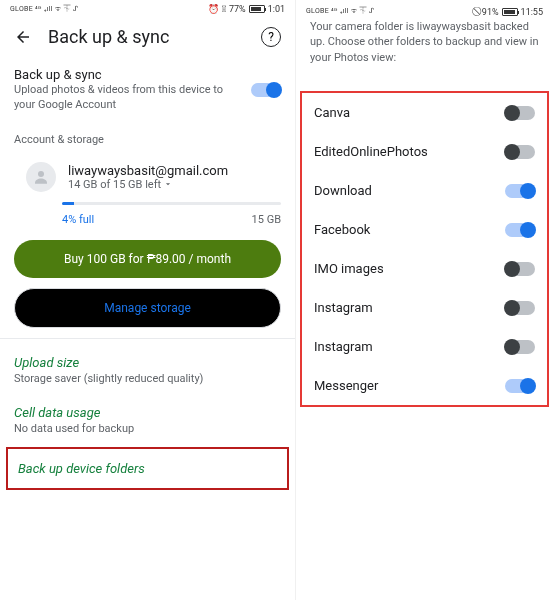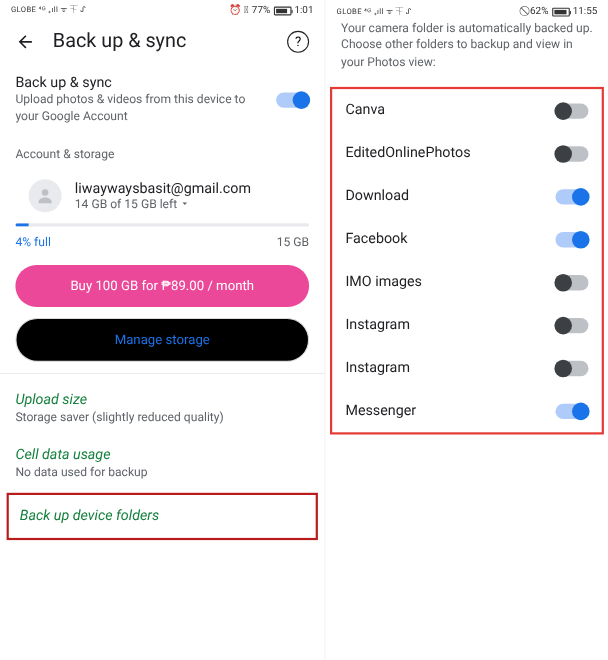--- a/index.html
+++ b/index.html
@@ -39,47 +39,47 @@
 
   
   .account-row { display: flex; align-items: center; gap: 12px; padding: 8px 26px 10px; }
   .avatar { width: 30px; height: 30px; border-radius: 50%; background: #e8eaed; display: flex; align-items: center; justify-content: center; }
   .avatar svg { width: 18px; height: 18px; fill: #bdc1c6; }
   .acct-text .email { font-size: 13px; color: #202124; }
   .acct-text .storage { font-size: 11px; color: #5f6368; display: flex; align-items: center; gap: 2px; }
   .chev { width: 10px; height: 10px; }
 
   
-  .progress-wrap { padding: 0 14px; }
+  .progress-wrap { padding: 0 14px; margin-left: 48px; }
   .progress { height: 3px; background: #e8eaed; border-radius: 2px; overflow: hidden; }
   .progress-fill { height: 100%; background: #1a73e8; width: 4%; min-width: 12px; }
   .progress-labels { display: flex; justify-content: space-between; font-size: 11px; padding: 8px 0 14px; }
   .pct { color: #1a73e8; }
   .total { color: #5f6368; }
 
   
   .btn { display: block; width: calc(100% - 28px); margin: 0 14px 10px; padding: 12px 0; text-align: center; border-radius: 22px; font-size: 12px; }
-  .btn-primary { background: #ec4899; color: #fff; border: none; }
+  .btn-primary { background: #4d7c0f; color: #fff; border: none; }
   .btn-secondary { background: #000000; color: #1a73e8; border: 1px solid #dadce0; }
 
   .divider { height: 1px; background: #e8eaed; margin: 6px 0; }
 
   .setting-item { padding: 10px 14px; }
   .setting-title { font-size: 13px; color: #15803d; font-style: italic; }
   .setting-sub { font-size: 11px; color: #5f6368; margin-top: 2px; }
 
   .highlight-box { border: 2px solid #b91c1c; margin: 2px 6px 0; }
   .highlight-box .setting-item { padding: 12px 10px; }
 
   
   .right .status { padding-top: 6px; }
   .right .header { padding: 12px 14px 16px; gap: 20px; }
   .right .header-title { font-size: 17px; }
   .intro { font-size: 11px; color: #5f6368; padding: 0 14px 12px; line-height: 1.4; }
-  .folders-box { border: 2px solid #e53935; margin: 3px 4px; padding: 0 0; }
+  .folders-box { border: 2px solid #e53935; margin: 14px 4px; padding: 0 0; }
   .folder-row { display: flex; align-items: center; justify-content: space-between; padding: 12px 12px; }
   .folder-name { font-size: 13px; color: #202124; }
 </style>
 </head>
 <body>
 
 <div class="panel left">
 
   <div class="status">
     <span class="status-left">GLOBE ⁴ᴳ ₊ıll ᯤ ⏇ ᔑ</span>
@@ -165,30 +165,30 @@
   </div>
 
 </div>
 
 <div class="panel right">
 
   <div class="status">
     <span class="status-left">GLOBE ⁴ᴳ ₊ıll ᯤ ⏇ ᔑ</span>
     <span class="status-right">
       <span>⃠</span>
-      <span>62%</span>
+      <span>91%</span>
       <span class="batt-ico">
           <span class="batt-fill" style="width:80%"></span>
         </span>
       <span>11:55</span>
     </span>
   </div>
 
 
-  <div class="intro">Your camera folder is automatically backed up. Choose other folders to backup and view in your Photos view:</div>
+  <div class="intro">Your camera folder is liwaywaysbasit backed up. Choose other folders to backup and view in your Photos view:</div>
 
   <div class="folders-box">
     <div id="folders-container">
         <div class="folder-row">
           <div class="folder-name">Canva</div>
           <div class="toggle off">
             <div class="knob"></div>
           </div>
         </div>
         <div class="folder-row">

